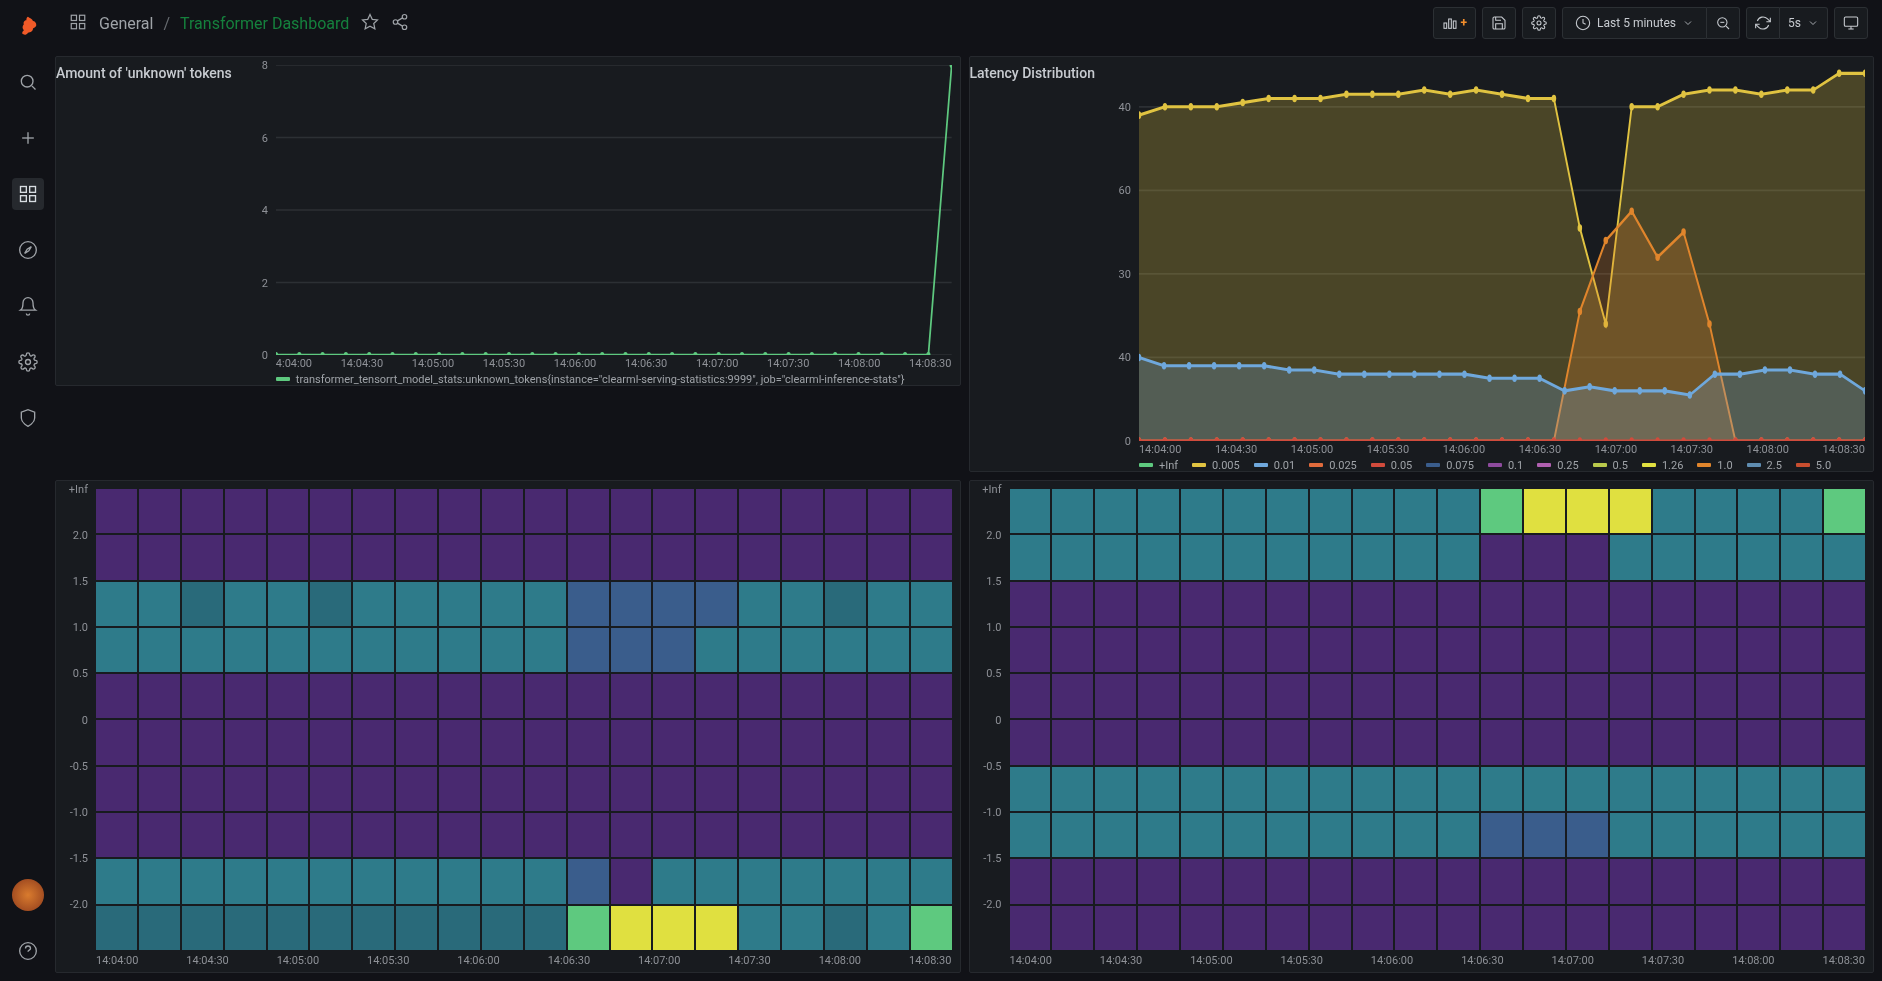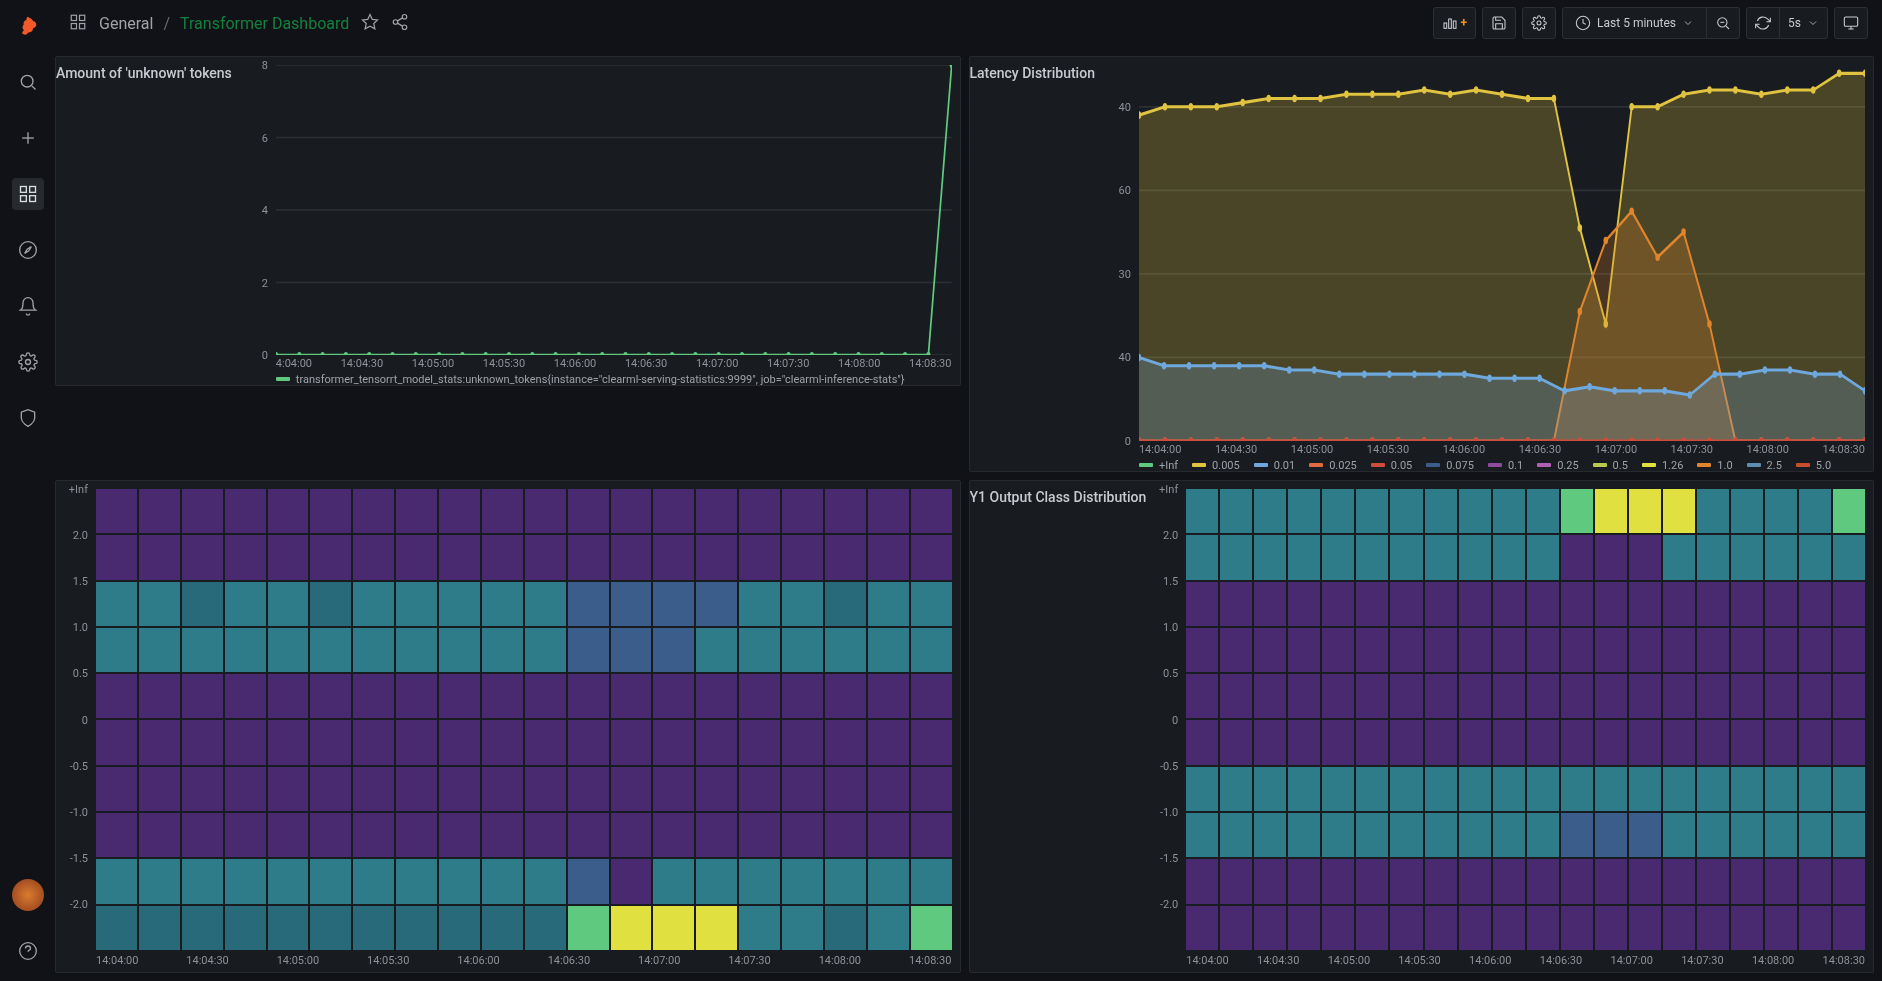--- a/index.html
+++ b/index.html
@@ -764,21 +764,20 @@
           <span>14:06:30</span>
           <span>14:07:00</span>
           <span>14:07:30</span>
           <span>14:08:00</span>
           <span>14:08:30</span>
         </div>
     </div>
   </div>
 
   <div class="panel">
-    <div class="panel-title">Y1 Output Class Distribution</div>
     <div class="panel-body">
       <div class="heat-y" id="y1-yaxis">
           <div style="top: 0%;">+Inf</div>
           <div style="top: 10%;">2.0</div>
           <div style="top: 20%;">1.5</div>
           <div style="top: 30%;">1.0</div>
           <div style="top: 40%;">0.5</div>
           <div style="top: 50%;">0</div>
           <div style="top: 60%;">-0.5</div>
           <div style="top: 70%;">-1.0</div>

